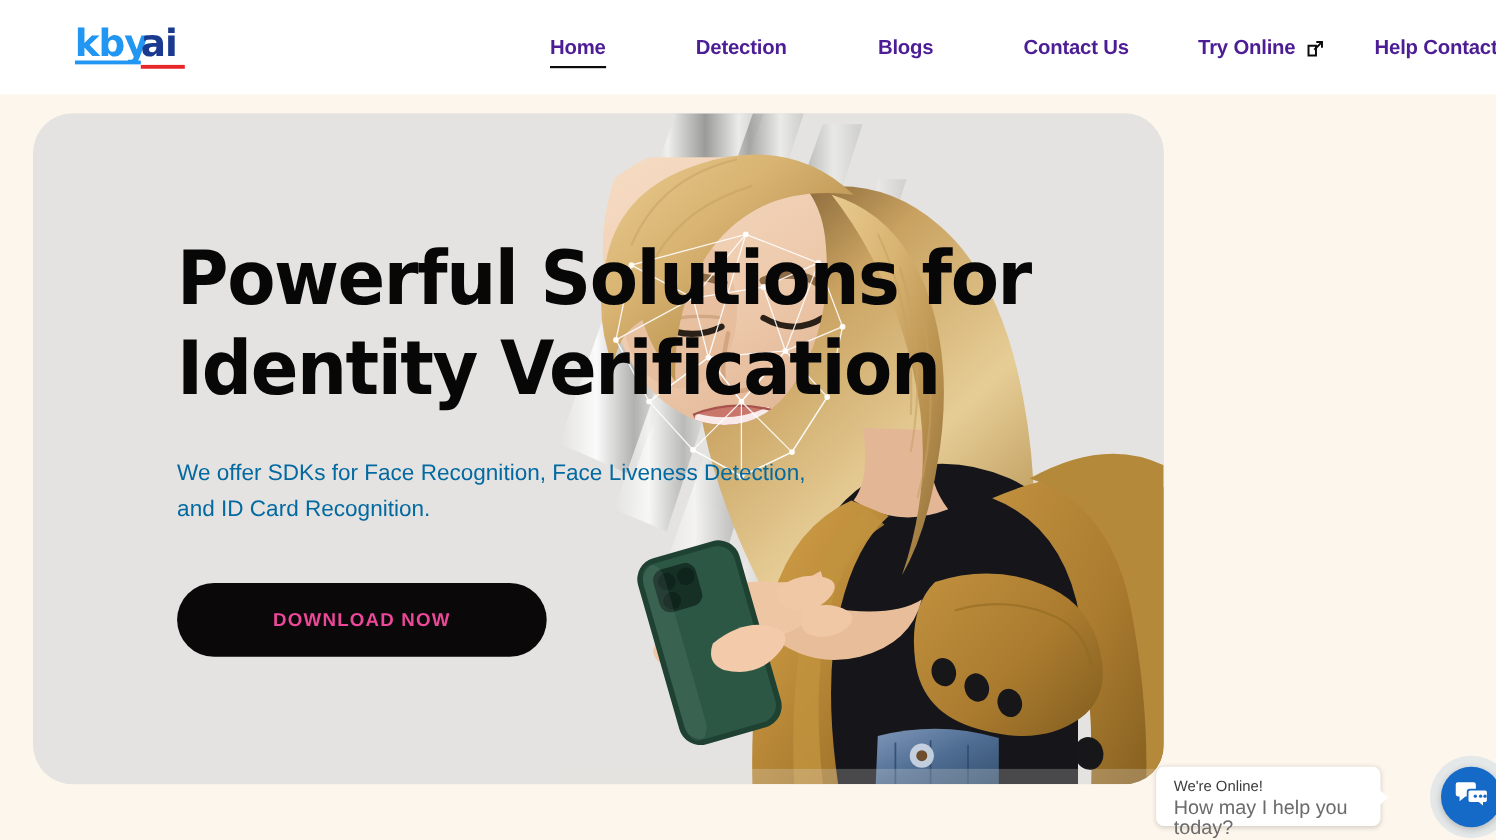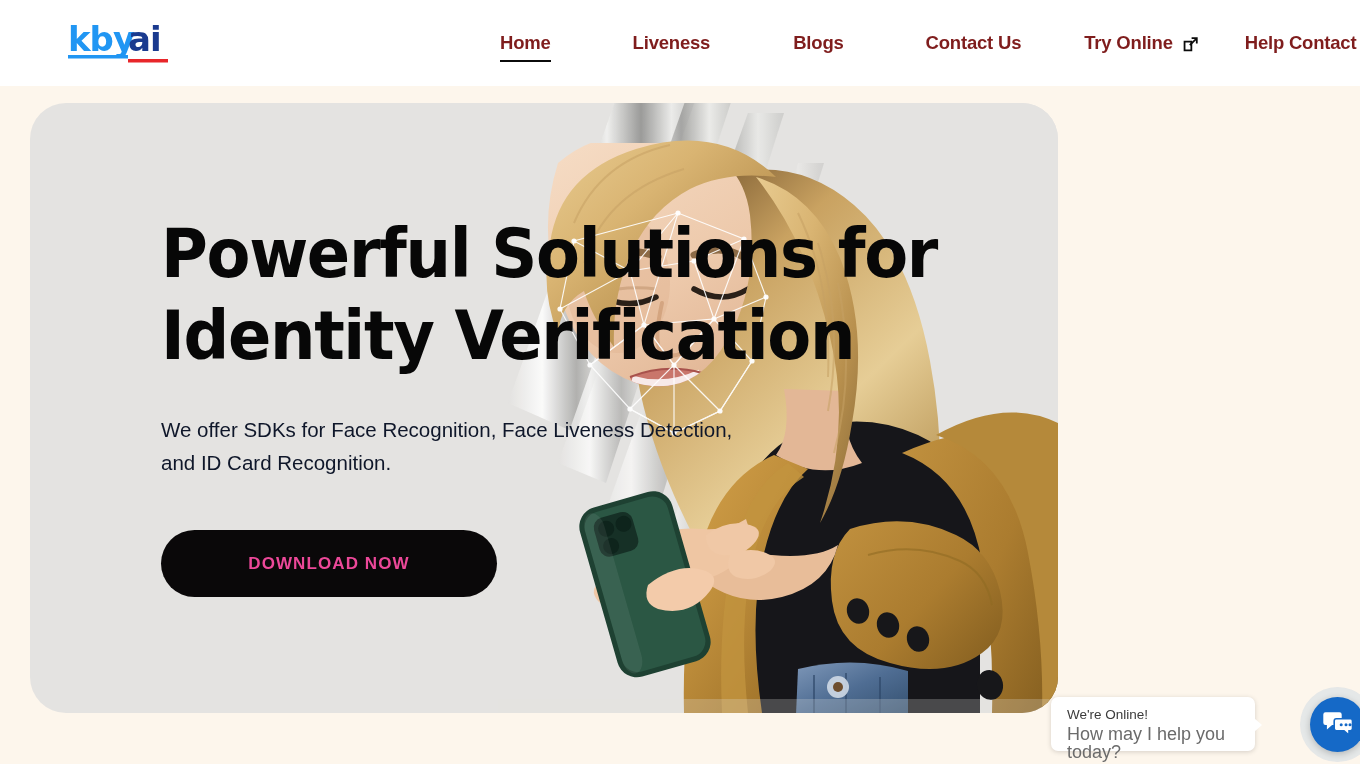--- a/index.html
+++ b/index.html
@@ -25,21 +25,21 @@
   }
   .logo{
     position:absolute;left:68px;top:21px;width:122px;height:44px;
     display:block;cursor:pointer;
   }
   .nav{
     position:absolute;left:500px;top:0;height:86px;
     display:flex;align-items:center;gap:0;
   }
   .nav-item{
-    font-size:18.5px;font-weight:bold;color:#7f1d1d;
+    font-size:18.5px;font-weight:bold;color:#4c1d95;
     letter-spacing:-0.2px;
     cursor:pointer;position:relative;
     white-space:nowrap;
     display:flex;align-items:center;gap:9px;
     padding:0;
   }
   .nav-gap-1{margin-right:82px;}
   .nav-gap-2{margin-right:83px;}
   .nav-gap-3{margin-right:82px;}
   .nav-gap-4{margin-right:63px;}
@@ -58,21 +58,21 @@
   }
   h1.hero-title{
     font-family:"DejaVu Sans","Liberation Sans",sans-serif;
     font-size:68px;line-height:82px;font-weight:bold;color:#070707;
     letter-spacing:-1.4px;
     transform:scaleX(0.94);transform-origin:left center;
     white-space:nowrap;
   }
   p.hero-sub{
     margin-top:36px;
-    font-size:20.5px;line-height:33px;color:#0f172a;
+    font-size:20.5px;line-height:33px;color:#0369a1;
     max-width:585px;font-weight:400;
   }
   .btn-download{
     margin-top:51px;
     display:inline-flex;align-items:center;justify-content:center;
     width:336px;height:67px;border-radius:34px;
     background:#0a0809;color:#ec4899;
     font-size:17px;font-weight:bold;letter-spacing:1.1px;
     border:none;cursor:pointer;
   }
@@ -122,21 +122,21 @@
     </svg>
   </a>
 
   <nav class="nav">
 
     <div class="nav-item active nav-gap-1">
       <span>Home</span>
     </div>
 
     <div class="nav-item nav-gap-2">
-      <span>Liveness</span>
+      <span>Detection</span>
     </div>
 
     <div class="nav-item nav-gap-3">
       <span>Blogs</span>
     </div>
 
     <div class="nav-item nav-gap-4">
       <span>Contact Us</span>
     </div>
 

